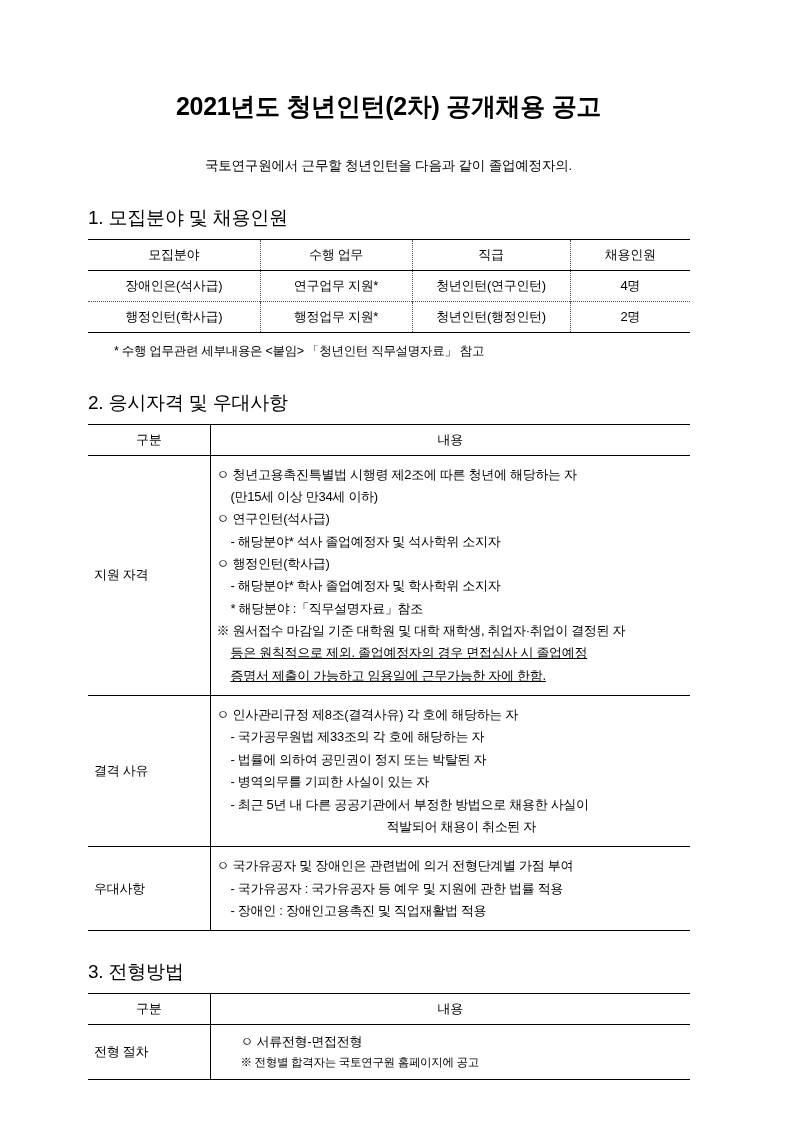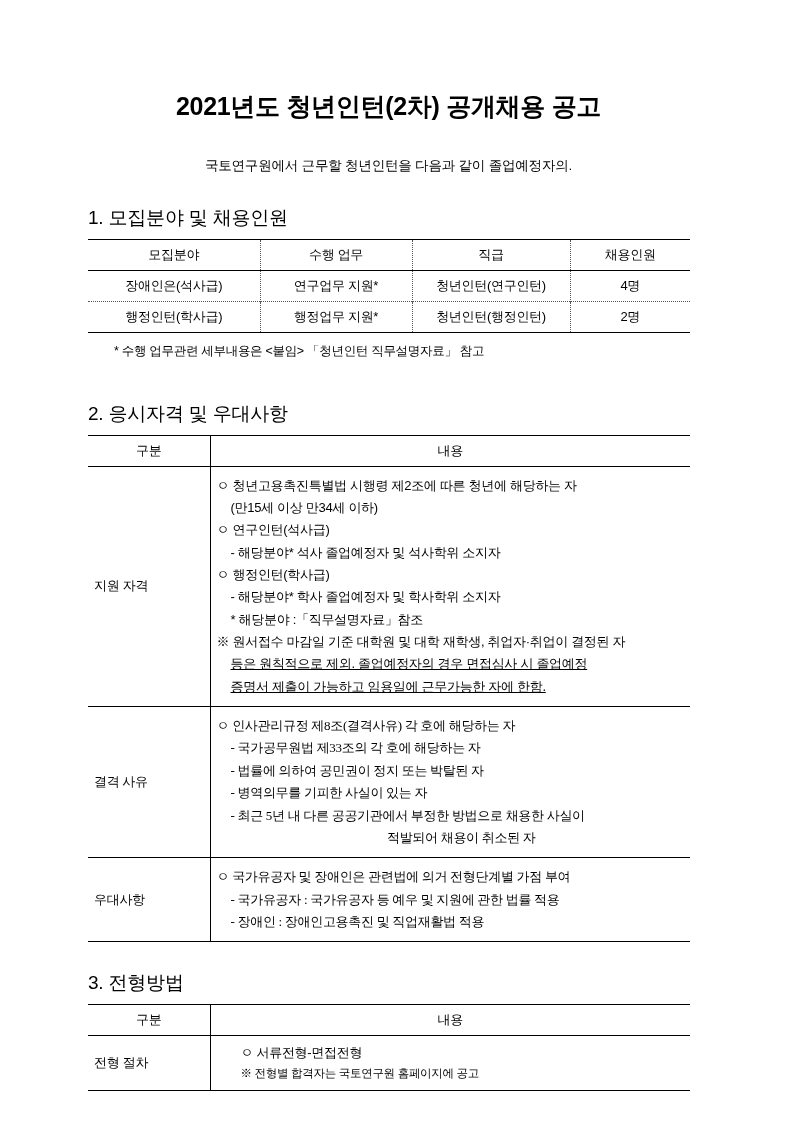--- a/index.html
+++ b/index.html
@@ -34,21 +34,21 @@
     font-size: 13.5px;
     margin: 34px 0 0 0;
     letter-spacing: -0.2px;
   }
   .section-heading {
     font-size: 19px;
     font-weight: normal;
     margin: 30px 0 8px 28px;
     letter-spacing: -0.2px;
   }
-  .section-heading.s2 { margin-top: 41px; }
+  .section-heading.s2 { margin-top: 30px; }
   .section-heading.s3 { margin-top: 28px; }
 
   table {
     border-collapse: collapse;
     margin: 0 auto;
     table-layout: fixed;
   }
   .tbl1 {
     width: 602px;
     margin-left: 28px;
@@ -92,21 +92,21 @@
   .tbl2 td {
     font-size: 13px;
     vertical-align: middle;
     padding: 8px 6px;
     letter-spacing: -0.3px;
   }
   .tbl2 td.label {
     width: 122px;
     border-right: 1px solid #000;
   }
-  .tbl2 tr + tr td { border-top: 1px solid #000; font-family: Liberation Serif, serif; }
+  .tbl2 tr + tr td { border-top: 1px solid #000; }
   .tbl2 tr:last-child td { border-bottom: 1.6px solid #000; }
 
   .lines { line-height: 1.72; }
   .lines .ln { white-space: nowrap; }
   .ln.indent1 { padding-left: 14px; }
   .ln.indent2 { padding-left: 22px; text-align: center; }
   .ln.underline { text-decoration: underline; }
 
   .tbl3 {
     width: 602px;

